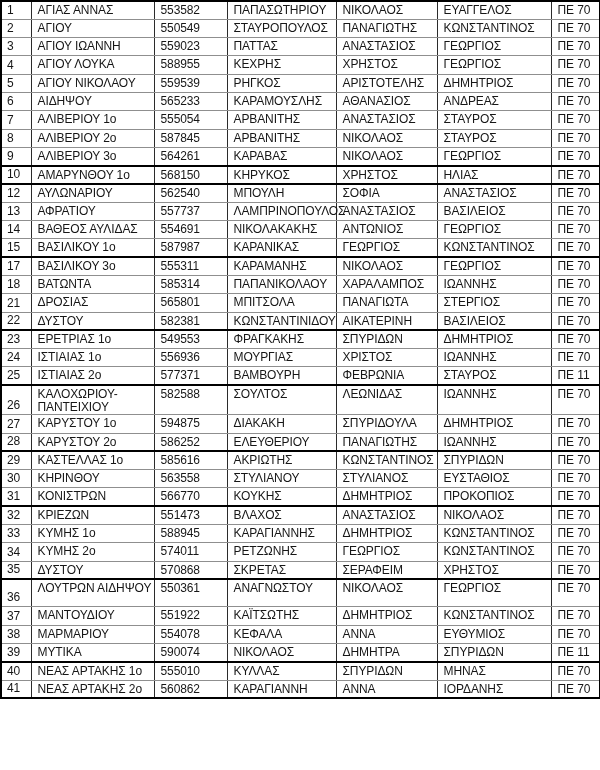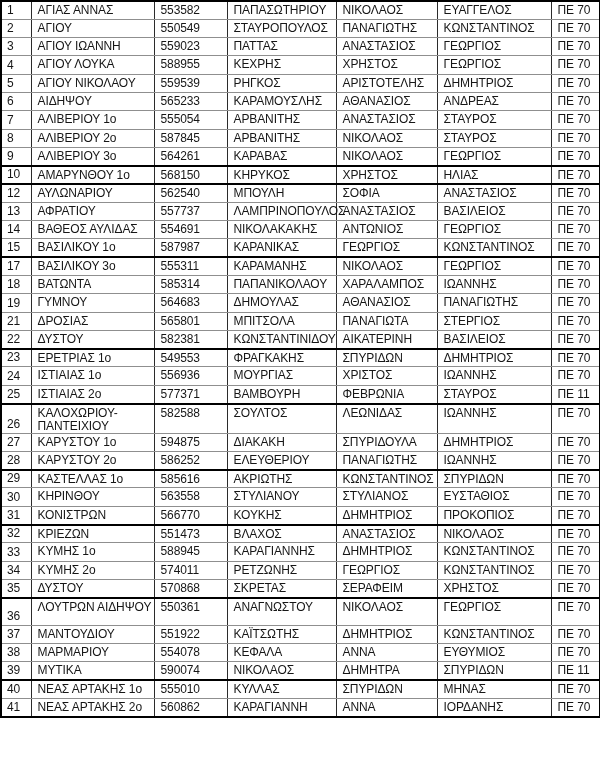--- a/index.html
+++ b/index.html
@@ -200,29 +200,20 @@
         <tr class="row">
     <td class="cell-index">18</td>
     <td class="cell-school">ΒΑΤΩΝΤΑ</td>
     <td class="cell-id">585314</td>
     <td class="cell-surname">ΠΑΠΑΝΙΚΟΛΑΟΥ</td>
     <td class="cell-first-name">ΧΑΡΑΛΑΜΠΟΣ</td>
     <td class="cell-father-name">ΙΩΑΝΝΗΣ</td>
     <td class="cell-specialty">ΠΕ 70</td>
   </tr>
         <tr class="row">
-    <td class="cell-index">19</td>
-    <td class="cell-school">ΓΥΜΝΟΥ</td>
-    <td class="cell-id">564683</td>
-    <td class="cell-surname">ΔΗΜΟΥΛΑΣ</td>
-    <td class="cell-first-name">ΑΘΑΝΑΣΙΟΣ</td>
-    <td class="cell-father-name">ΠΑΝΑΓΙΩΤΗΣ</td>
-    <td class="cell-specialty">ΠΕ 70</td>
-  </tr>
-        <tr class="row">
     <td class="cell-index">21</td>
     <td class="cell-school">ΔΡΟΣΙΑΣ</td>
     <td class="cell-id">565801</td>
     <td class="cell-surname">ΜΠΙΤΣΟΛΑ</td>
     <td class="cell-first-name">ΠΑΝΑΓΙΩΤΑ</td>
     <td class="cell-father-name">ΣΤΕΡΓΙΟΣ</td>
     <td class="cell-specialty">ΠΕ 70</td>
   </tr>
         <tr class="row">
     <td class="cell-index">22</td>

